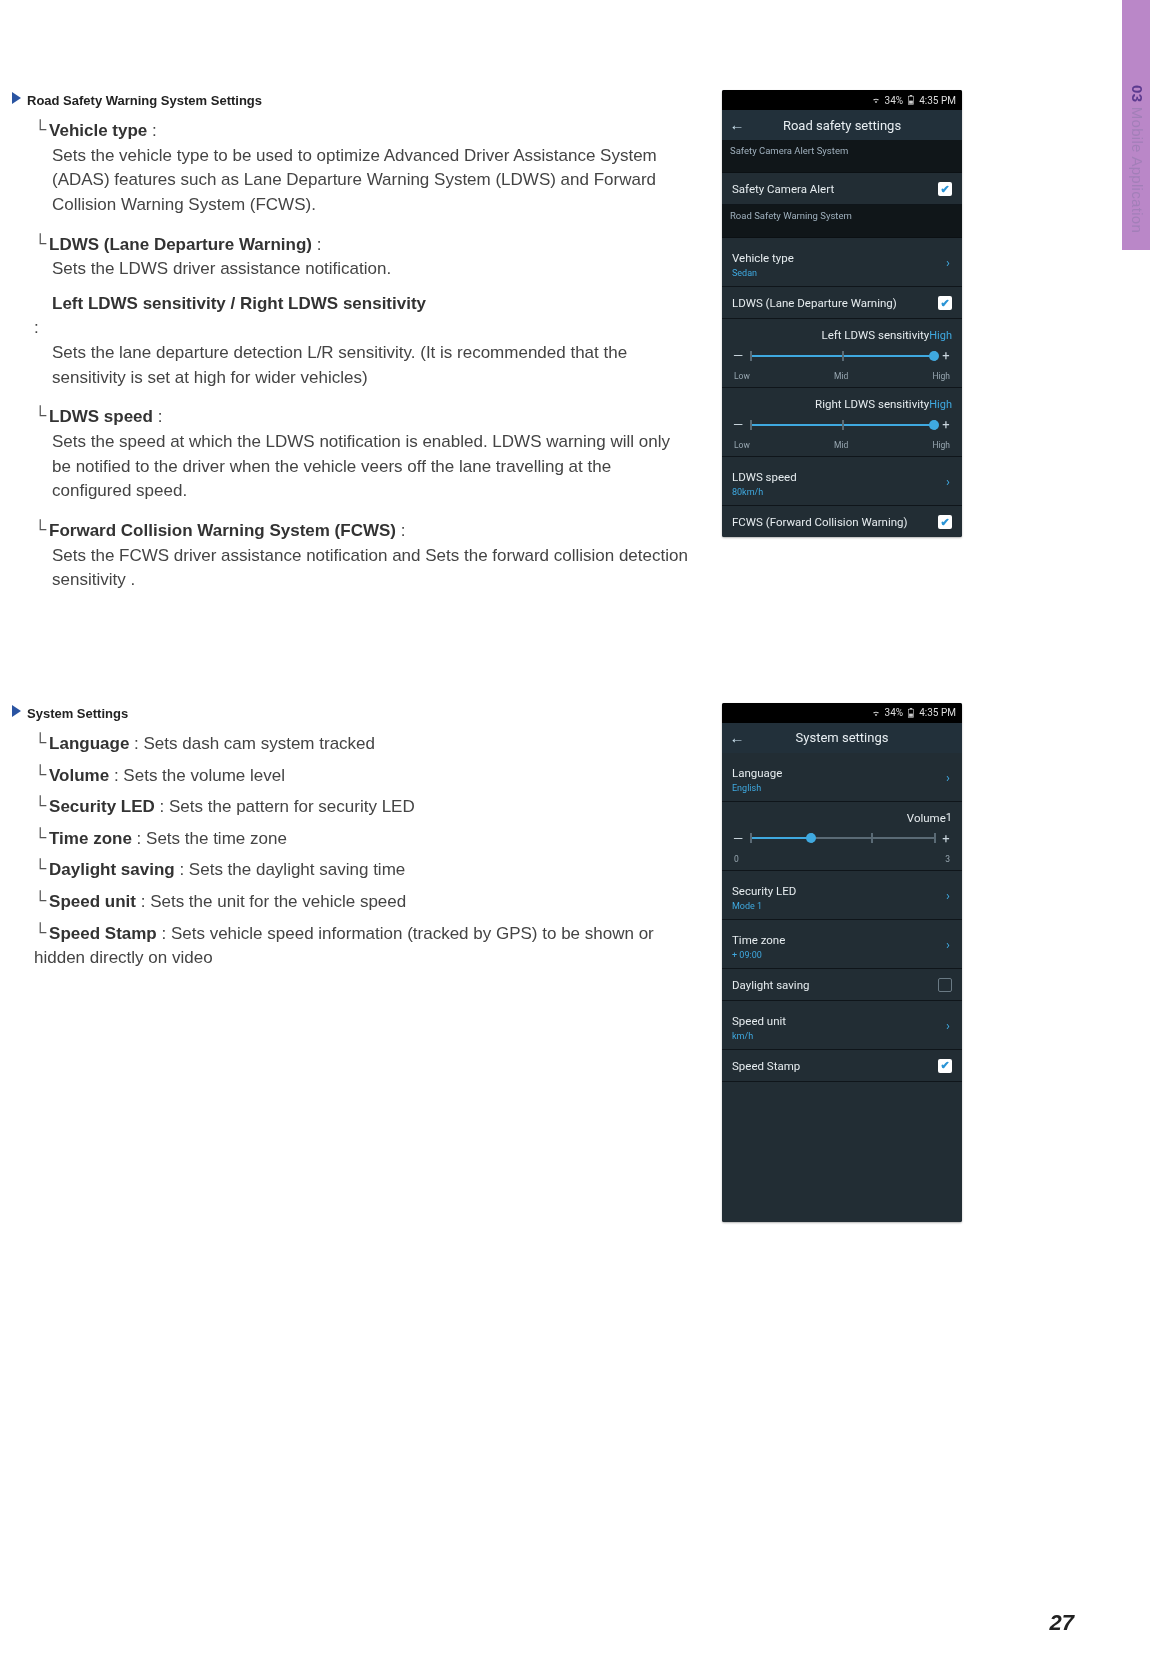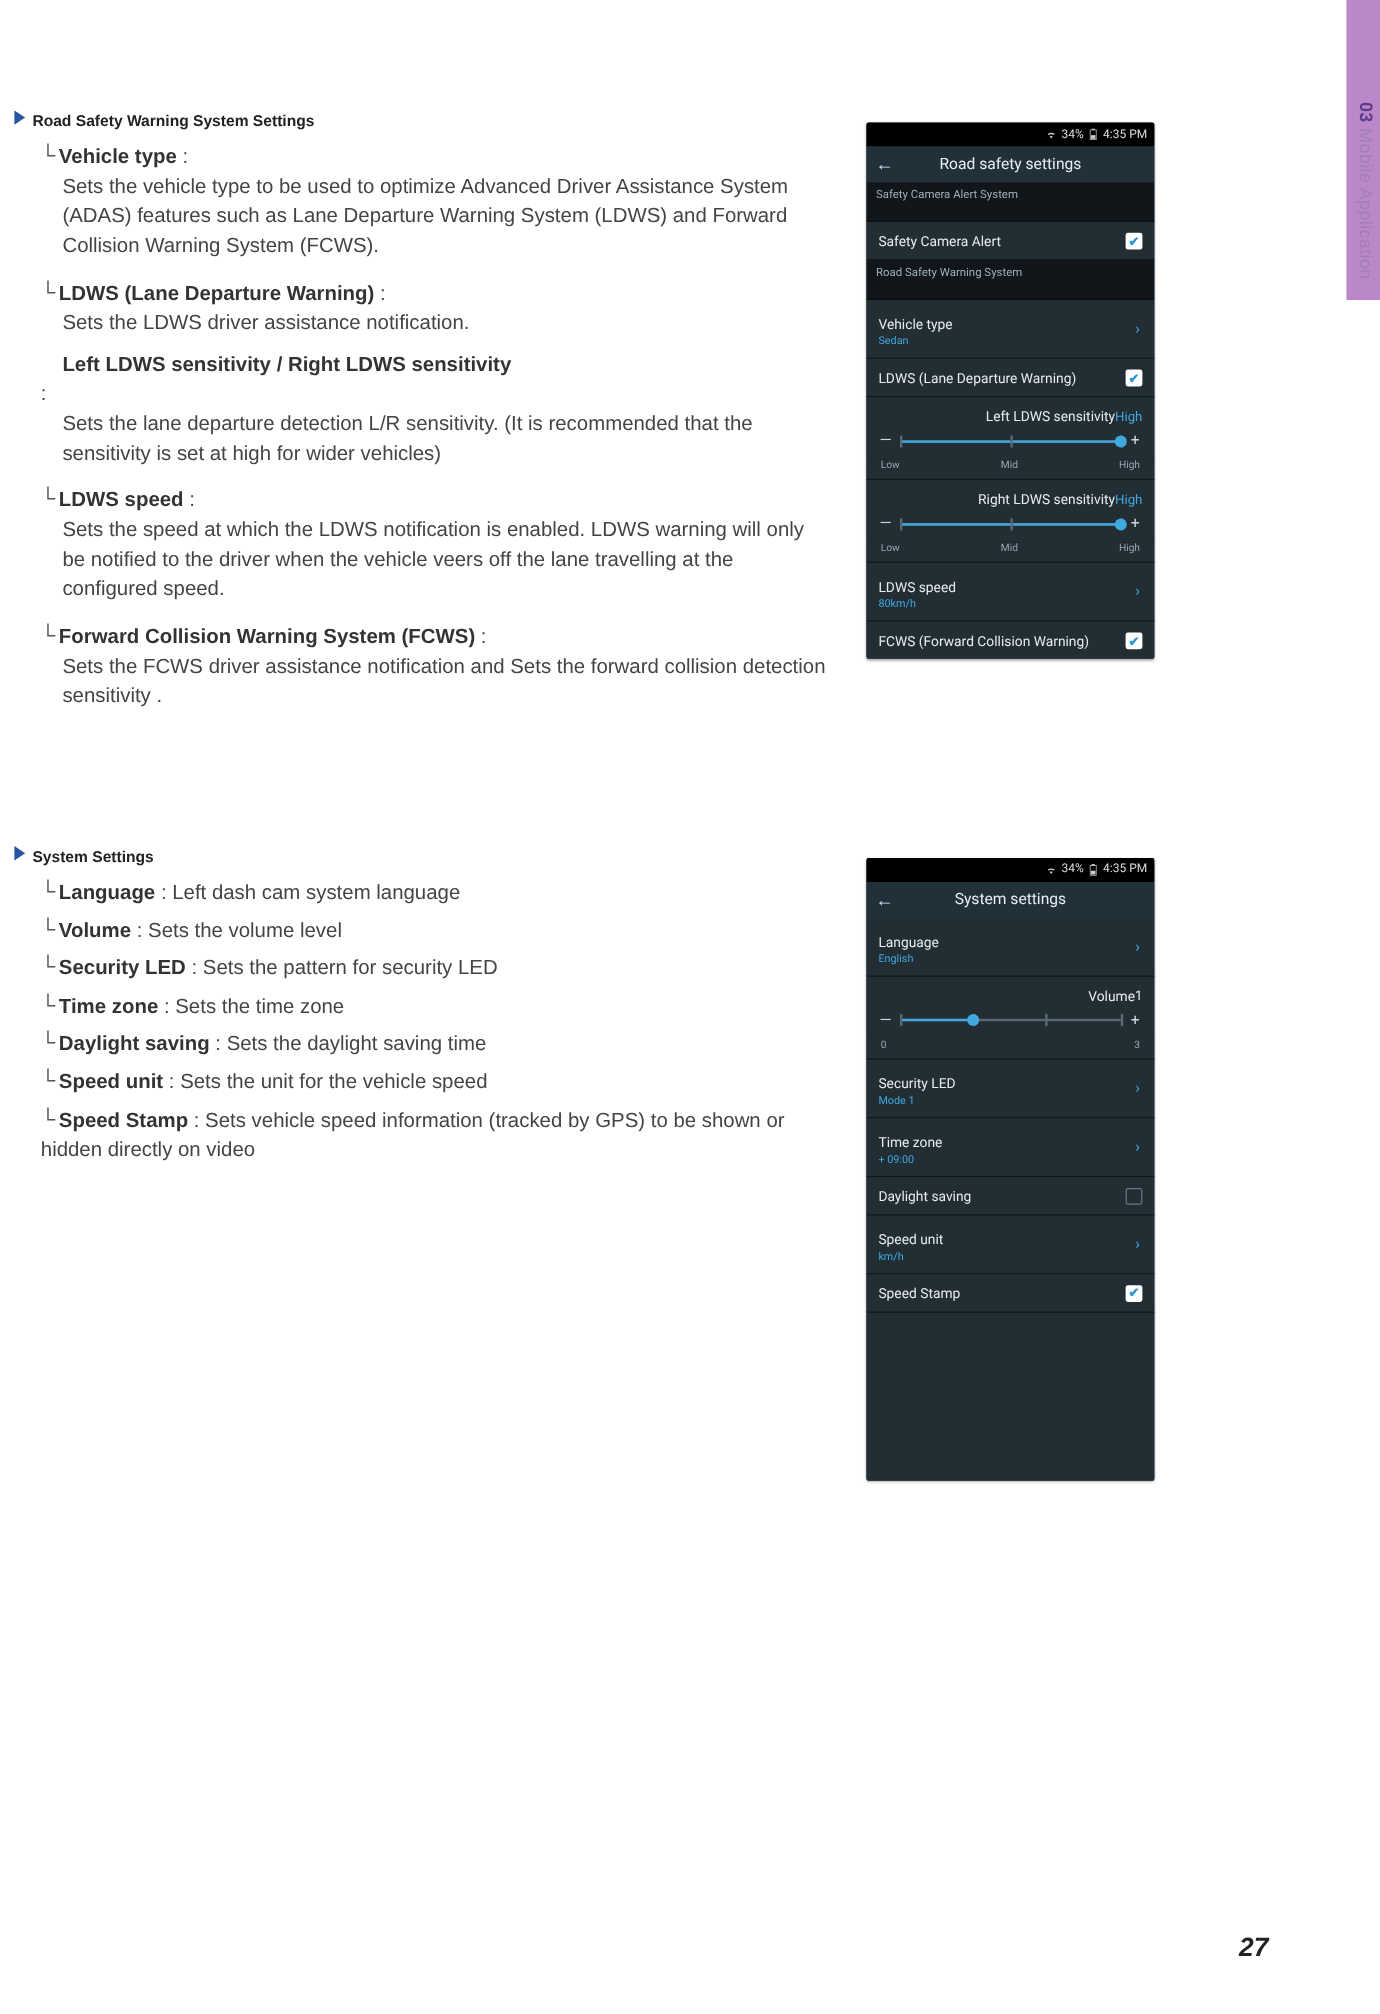--- a/index.html
+++ b/index.html
@@ -3,36 +3,36 @@
 <meta charset="utf-8">
 <style>
   * { box-sizing: border-box; margin: 0; padding: 0; }
   html, body { width: 1150px; height: 1678px; background: #fff; font-family: "Segoe UI", Arial, sans-serif; color: #222; }
   .page { position: relative; width: 1150px; height: 1678px; padding: 90px 70px 40px 12px; }
   
   .sidetab-bg { position: absolute; right: 0; top: 0; width: 28px; height: 250px; background: #ba87c8; }
   .sidetab { position: absolute; right: 4px; top: 85px; writing-mode: vertical-rl; font-size: 15px; letter-spacing: 0.3px; }
   .sidetab .b { font-weight: 700; color: #5c3a8f; }
   .sidetab .l { color: #a27fb8; }
-  .pagenum { position: absolute; right: 93px; bottom: 42px; font-size: 22px; font-weight: 700; font-style: italic; color: #222; }
+  .pagenum { position: absolute; right: 76px; bottom: 42px; font-size: 22px; font-weight: 700; font-style: italic; color: #222; }
   
   .section-head { font-size: 13px; font-weight: 700; color: #222; margin: 2px 0 10px 0; }
   .tri { display: inline-block; width: 0; height: 0; border-top: 6px solid transparent; border-bottom: 6px solid transparent; border-left: 9px solid #2a54a2; margin-right: 6px; vertical-align: 1px; }
   .items { margin-left: 22px; }
   .item { margin: 6px 0 14px 0; font-size: 17px; line-height: 1.45; color: #444; max-width: 670px; }
   .item .turn { color: #555; margin-right: 3px; font-weight: 600; font-size: 17px; vertical-align: 1px; }
   .item .name { font-weight: 700; color: #333; }
   .item .desc { color: #444; }
   .item .subhead { font-weight: 700; color: #333; display: block; margin-top: 10px; }
   .item .indented { display: block; margin-left: 18px; }
   .item.rowline { margin-bottom: 4px; }
   
   .row { display: flex; align-items: flex-start; gap: 30px; margin-bottom: 96px; }
   .left  { flex: 1; max-width: 680px; }
-  .right { width: 240px; flex: 0 0 240px; margin-top: 12px; }
+  .right { width: 240px; flex: 0 0 240px; }
   
   .phone { width: 240px; background: #1b242b; color: #eee; border-radius: 2px; overflow: hidden; font-family: Roboto, "Segoe UI", sans-serif; box-shadow: 0 1px 2px rgba(0,0,0,.3); }
   .statusbar { height: 20px; background: #000; display: flex; align-items: center; justify-content: flex-end; padding: 0 6px; font-size: 10px; color: #ddd; gap: 4px; }
   .titlebar { height: 30px; background: #22303a; display: flex; align-items: center; justify-content: center; position: relative; color: #e8eef2; font-size: 13px; }
   .backbtn { position: absolute; left: 0; top: 0; width: 30px; height: 30px; display: flex; align-items: center; justify-content: center; color: #cfe5f2; font-size: 15px; }
   .subhdr { background: #101619; color: #9fb0bd; font-size: 9.5px; padding: 5px 8px 16px; border-bottom: 1px solid #0b1013; }
   .rowi { border-bottom: 1px solid #0f151a; padding: 9px 10px 8px; display: flex; align-items: center; justify-content: space-between; background: #222d34; }
   .rowi .lbl { font-size: 11.5px; color: #e6ecef; }
   .rowi .sub { display: block; font-size: 9px; color: #3fa9e0; margin-top: 2px; }
   .chev { color: #3fa9e0; font-size: 13px; margin-right: 2px; }
@@ -184,21 +184,21 @@
       </div>
     </div>
   </div>
 
   <div class="row">
     <div class="left">
       <div class="section-head">
         <span class="tri"></span><span>System Settings</span>
       </div>
       <div class="items">
-        <div class="item rowline"><span class="turn">└</span><span class="name">Language</span> : <span class="desc">Left dash cam system language</span></div>
+        <div class="item rowline"><span class="turn">└</span><span class="name">Language</span> : <span class="desc">Sets dash cam system tracked</span></div>
         <div class="item rowline"><span class="turn">└</span><span class="name">Volume</span> : <span class="desc">Sets the volume level</span></div>
         <div class="item rowline"><span class="turn">└</span><span class="name">Security LED</span> : <span class="desc"> Sets the pattern for security LED</span></div>
         <div class="item rowline"><span class="turn">└</span><span class="name">Time zone</span> : <span class="desc">Sets the time zone</span></div>
         <div class="item rowline"><span class="turn">└</span><span class="name">Daylight saving</span> : <span class="desc">Sets the daylight saving time</span></div>
         <div class="item rowline"><span class="turn">└</span><span class="name">Speed unit</span> : <span class="desc">Sets the unit for the vehicle speed</span></div>
         <div class="item"><span class="turn">└</span><span class="name">Speed Stamp</span> : <span class="desc">Sets vehicle speed information (tracked by GPS) to be shown or hidden directly on video</span></div>
       </div>
     </div>
 
     <div class="right">

